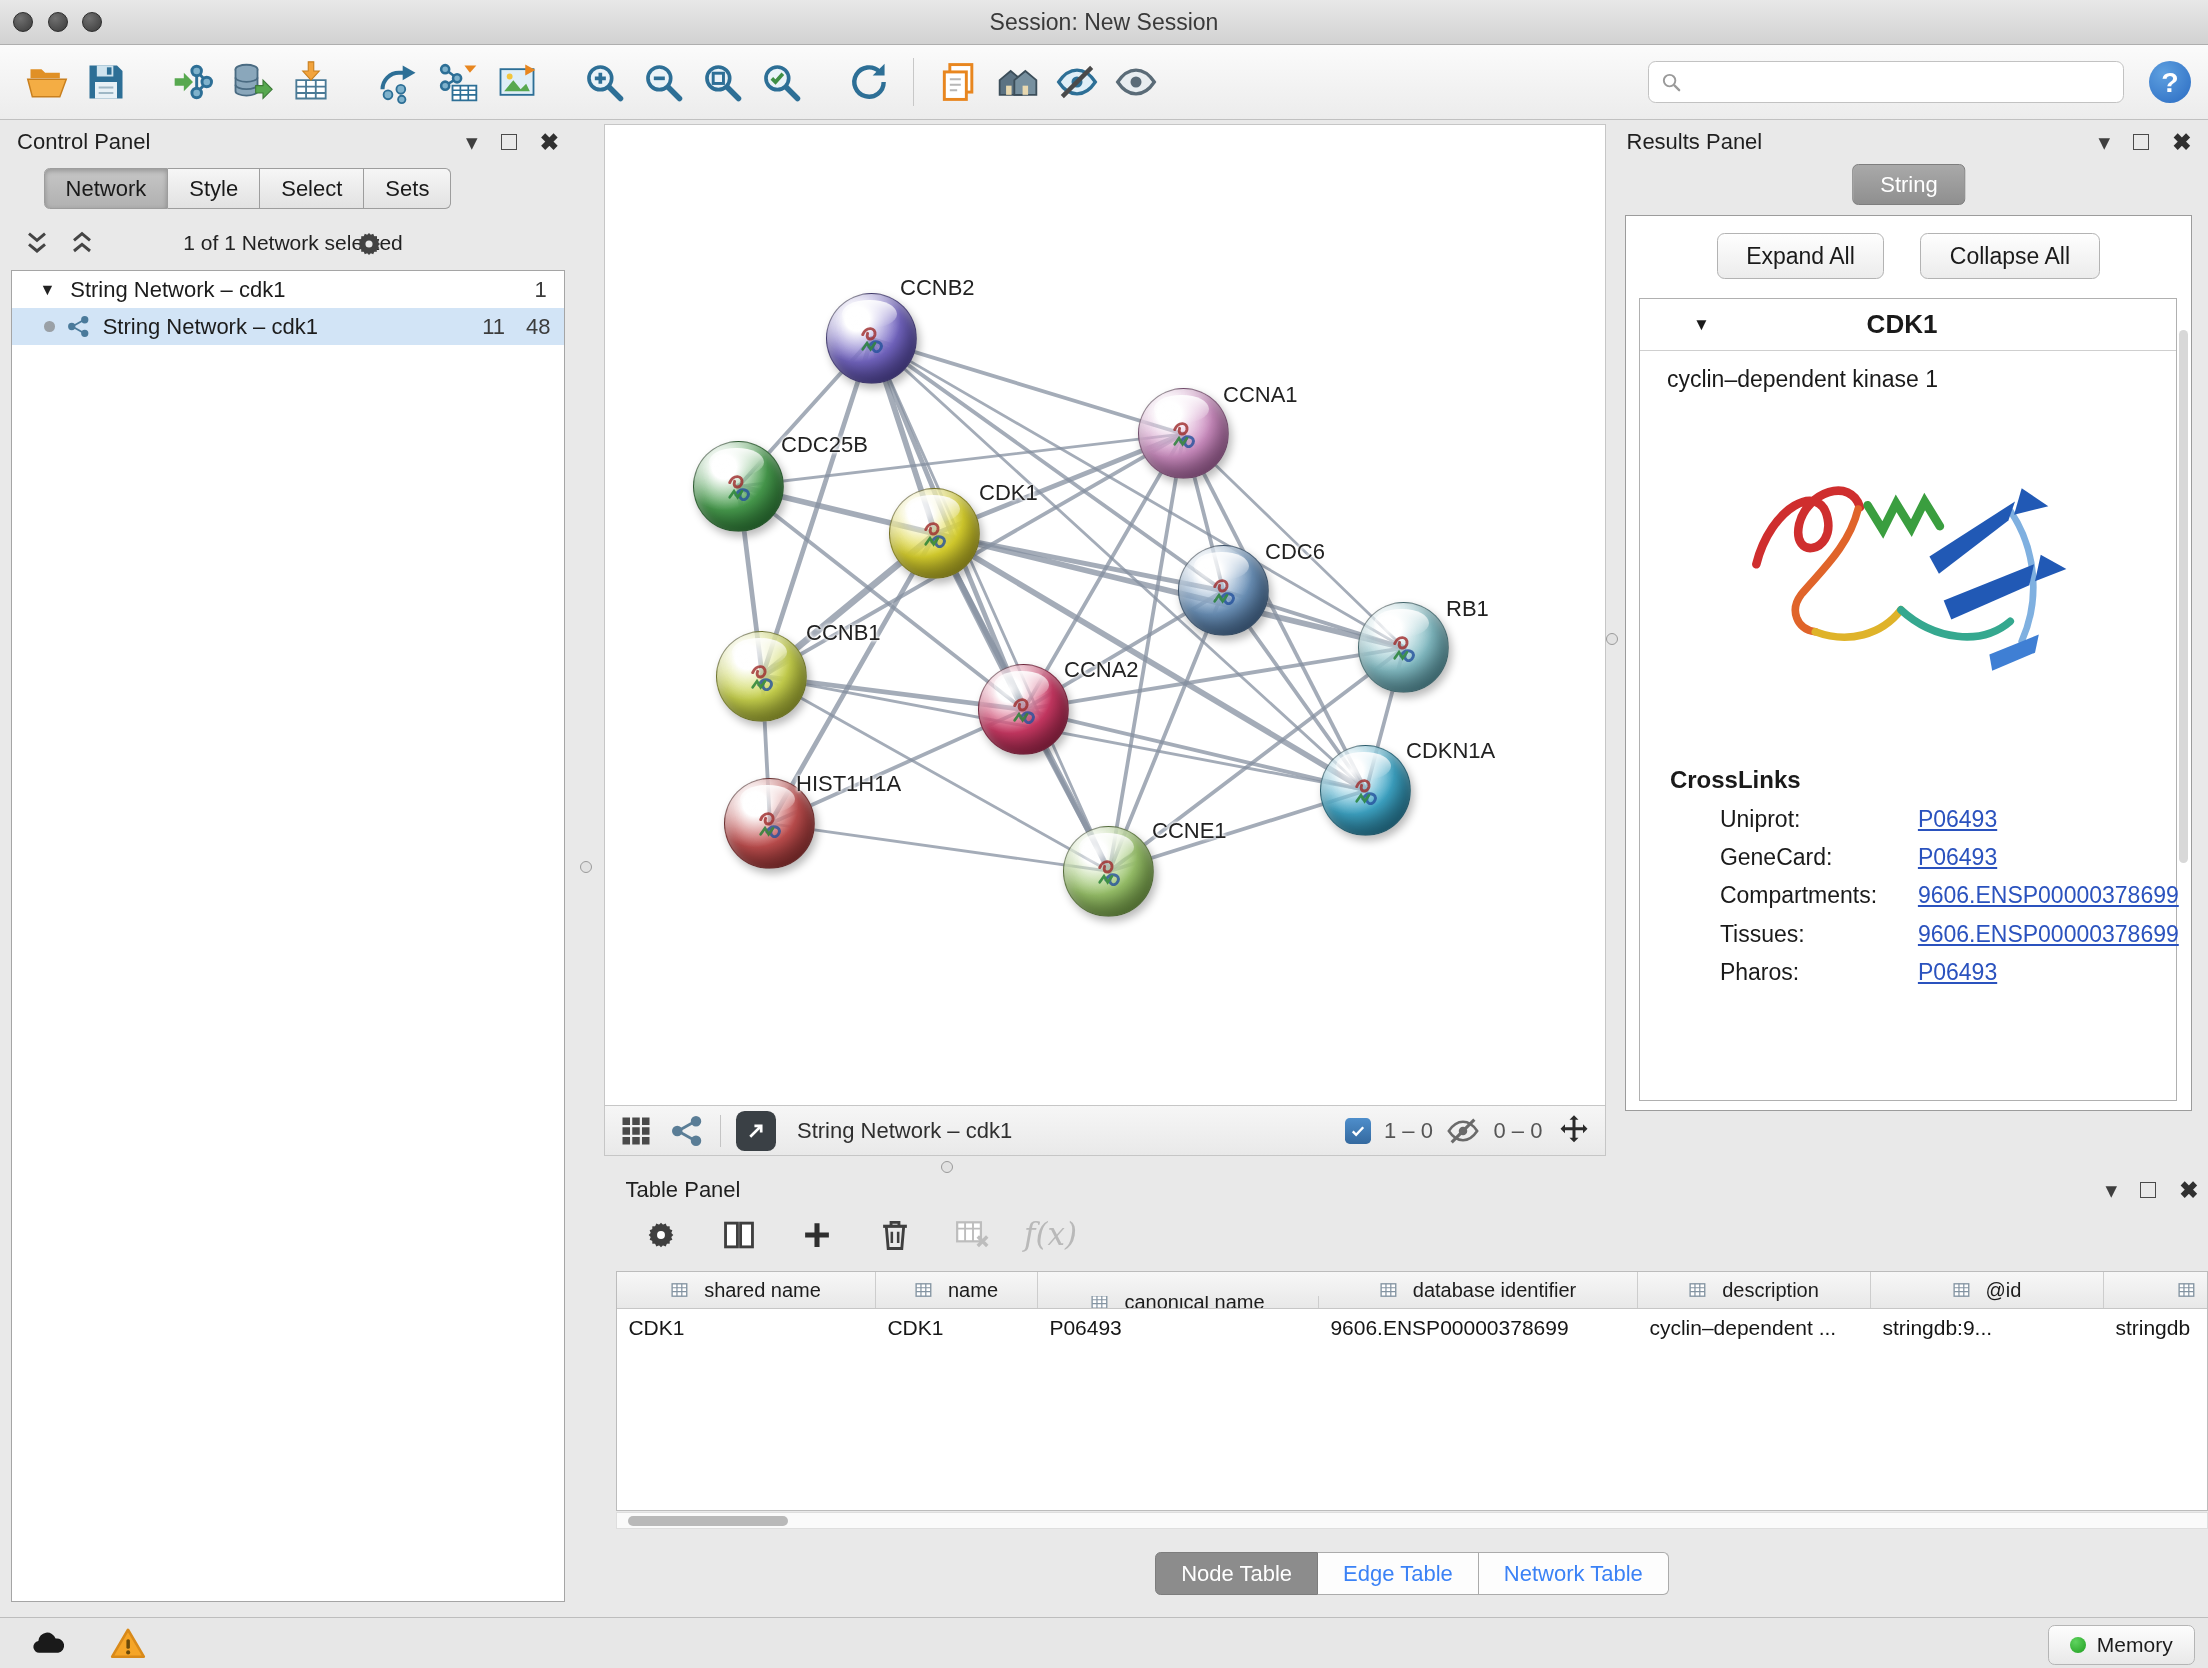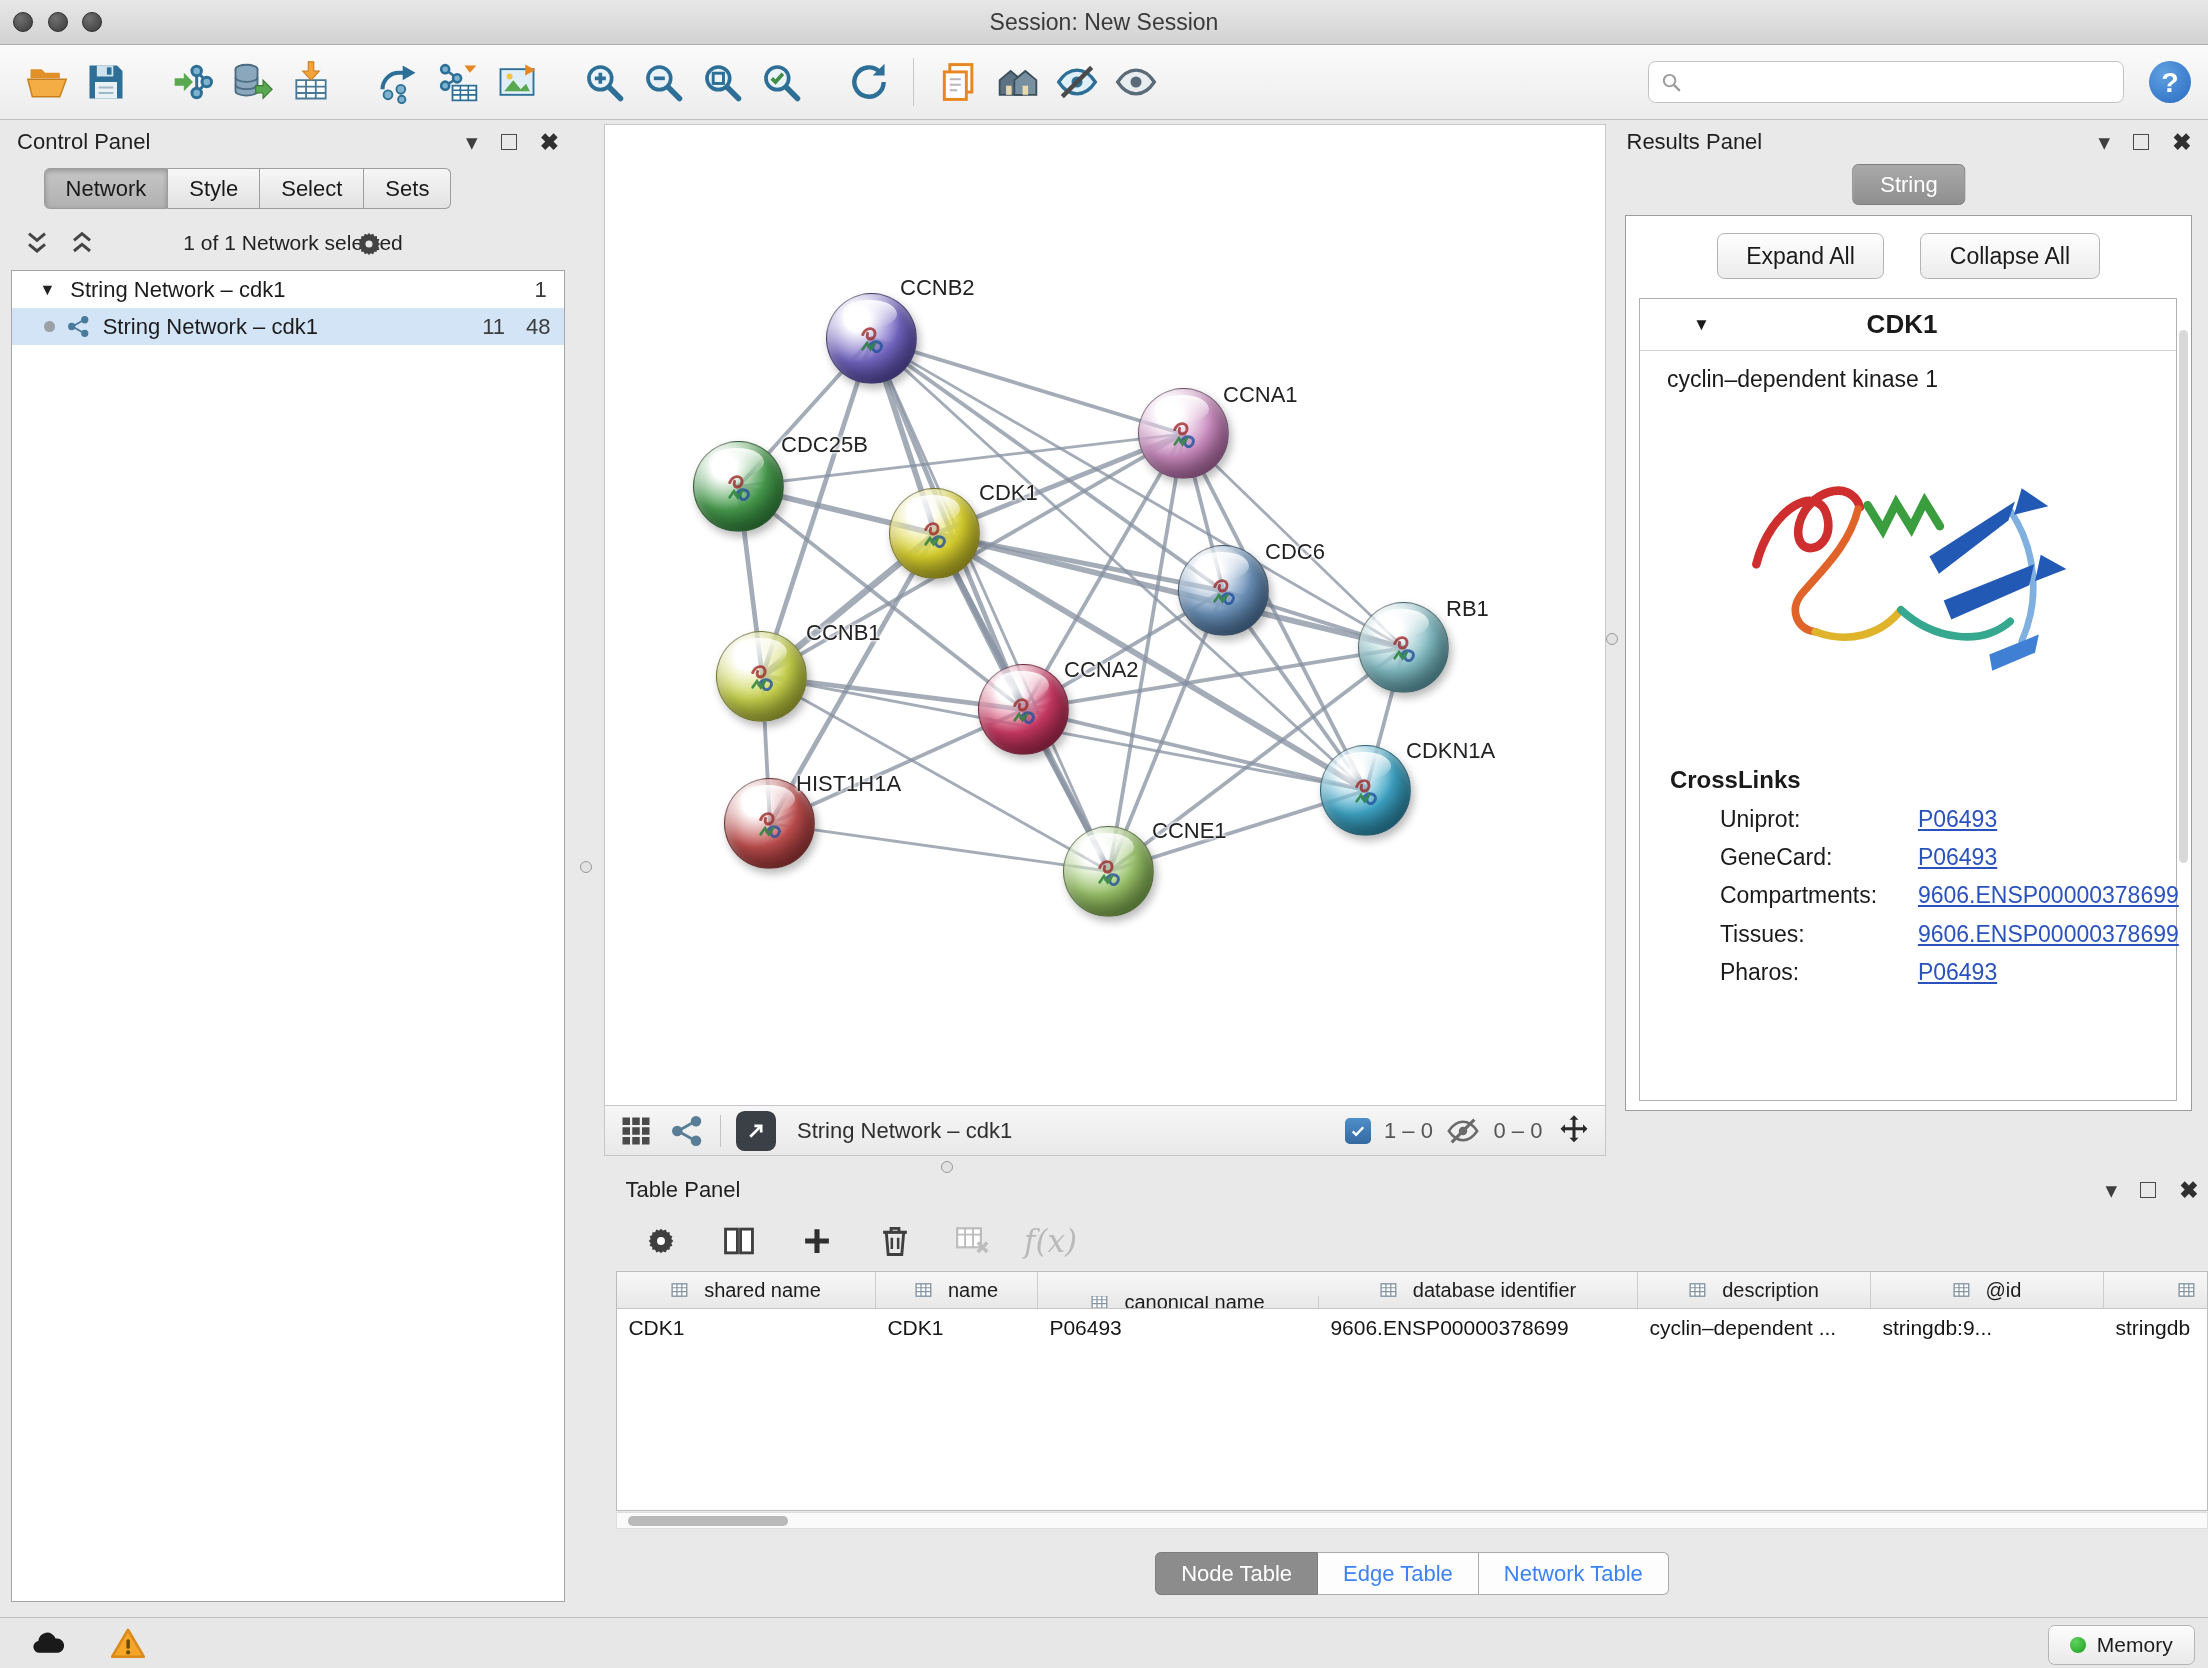--- a/index.html
+++ b/index.html
@@ -82,21 +82,21 @@
   .protein{display:block;margin:19px auto 0;}
   .cl-title{font-size:24px;font-weight:bold;margin:21px 0 5.7px 30px;}
   .cl-row{display:flex;font-size:23px;margin:11.4px 0 0 80px;align-items:baseline;}
   .cl-label{width:198px;flex:0 0 auto;}
   .cl-value{color:#2a52be;text-decoration:underline;}
   .rp-scroll{position:absolute;right:2.9px;top:114px;width:8.6px;height:533px;background:#d8d8d8;border-radius:4.8px;}
 
   
   .table-panel{position:absolute;left:616px;top:1172px;width:1592px;height:443px;}
   .tp-toolbar{position:absolute;left:17px;top:44px;display:flex;align-items:center;gap:23px;}
-  .tp-btn{width:55px;height:49px;display:flex;align-items:center;justify-content:center;}
+  .tp-btn{width:55px;height:49px;display:flex;justify-content:center;}
   .tp-btn svg{width:38px;height:38px;}
   .fx{font-family:"DejaVu Serif",serif;font-style:italic;font-size:31px;color:#b9b9b9;}
   .tbl{position:absolute;left:0;top:99px;width:1592px;height:240px;background:#fff;border:1px solid #bcbcbc;box-sizing:border-box;overflow:hidden;}
   .tbl-head{display:flex;height:36px;background:linear-gradient(#f7f7f7,#e8e8e8);border-bottom:1px solid #c6c6c6;}
   .th{display:flex;align-items:center;justify-content:center;gap:15px;font-size:20px;color:#1c1c1c;border-right:1px solid #cdcdcd;flex:0 0 auto;overflow:hidden;white-space:nowrap;box-sizing:border-box;}
   .thicon{width:18px;height:18px;flex:0 0 auto;}
   .tbl-row{display:flex;height:38px;}
   .td{font-size:21px;display:flex;align-items:center;padding-left:11.4px;flex:0 0 auto;overflow:hidden;white-space:nowrap;box-sizing:border-box;color:#161616;}
   .hscroll{position:absolute;left:0;width:1592px;top:340px;height:17px;background:#fafafa;border:1px solid #dedede;box-sizing:border-box;}
   .hthumb{position:absolute;left:11.4px;top:2.9px;width:160px;height:10.5px;border-radius:5.7px;background:#b9b9b9;}

